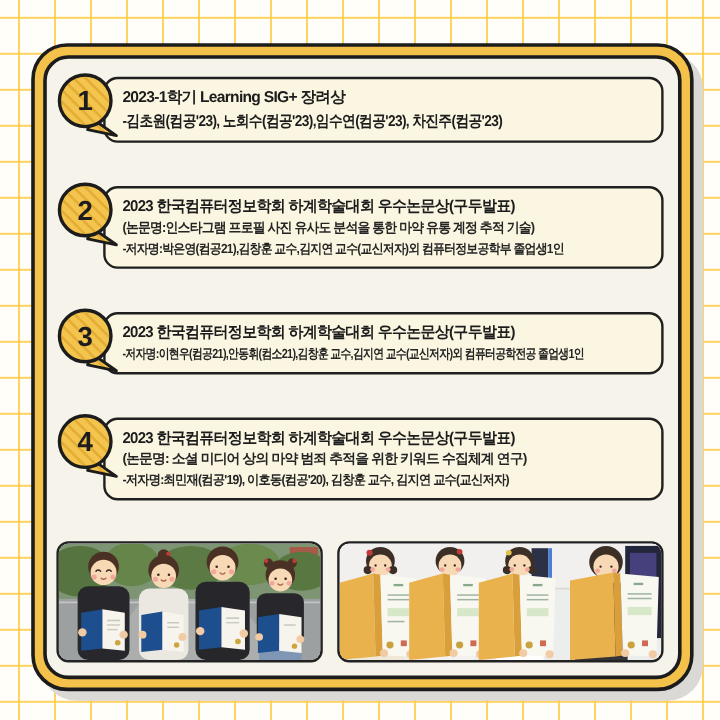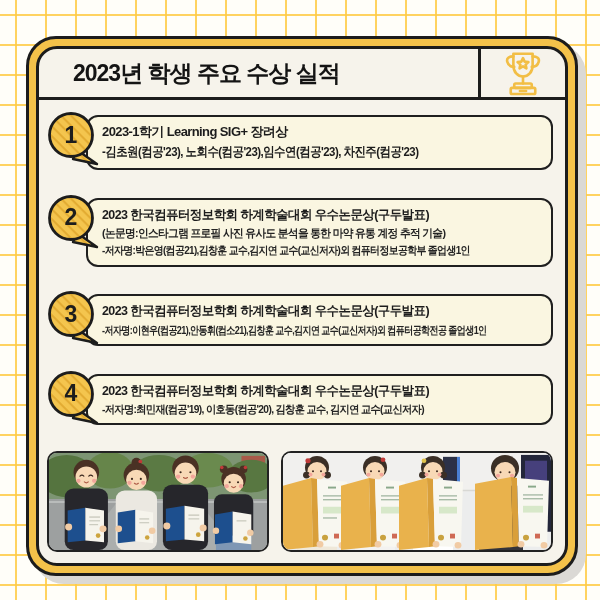--- a/index.html
+++ b/index.html
@@ -65,37 +65,20 @@
     <pattern id="hatch" width="7" height="7" patternUnits="userSpaceOnUse" patternTransform="rotate(135)">
       <rect width="7" height="7" fill="#F4C54E"></rect>
       <line x1="1" y1="0" x2="1" y2="7" stroke="#E3AC33" stroke-width="2.2"></line>
     </pattern>
   </defs>
 </svg>
 
 <div class="card">
   <div class="card-inner">
 
-    <div class="header">
-      <div class="header-title">2023년 학생 주요 수상 실적</div>
-      <div class="trophy-cell">
-        <svg width="42" height="48" viewBox="0 0 48 54">
-          <g fill="none" stroke="#F2BE45" stroke-width="3" stroke-linecap="round" stroke-linejoin="round">
-            <path d="M13 5 h22 v13 c0 8 -5 13 -11 13 c-6 0 -11 -5 -11 -13 z"></path>
-            <path d="M13 8 c-5 0 -8 2 -7 6 c1 4 4 6 8 6"></path>
-            <path d="M35 8 c5 0 8 2 7 6 c-1 4 -4 6 -8 6"></path>
-            <path d="M24 31 v8"></path>
-            <rect x="14" y="39" width="20" height="5" rx="1.5"></rect>
-            <rect x="10" y="44" width="28" height="7" rx="1.5"></rect>
-            <path d="M20.5 47.5 h7"></path>
-            <polygon points="24,10 25.9,14 30.2,14.5 27,17.4 27.9,21.7 24,19.5 20.1,21.7 21,17.4 17.8,14.5 22.1,14"></polygon>
-          </g>
-        </svg>
-      </div>
-    </div>
 
     <div class="content">
 
       <div class="award-row">
         <div class="badge">
           <svg viewBox="0 0 52 58">
             <polygon points="30,40 50,54 26,49" fill="url(#hatch)" stroke="#1c1c1c" stroke-width="2.4" stroke-linejoin="round"></polygon>
             <circle cx="24" cy="25" r="21.5" fill="url(#hatch)" stroke="#1c1c1c" stroke-width="2.8"></circle>
           </svg>
           <span class="badge-num">1</span>
@@ -138,20 +121,21 @@
       <div class="award-row">
         <div class="badge">
           <svg viewBox="0 0 52 58">
             <polygon points="30,40 50,54 26,49" fill="url(#hatch)" stroke="#1c1c1c" stroke-width="2.4" stroke-linejoin="round"></polygon>
             <circle cx="24" cy="25" r="21.5" fill="url(#hatch)" stroke="#1c1c1c" stroke-width="2.8"></circle>
           </svg>
           <span class="badge-num">4</span>
         </div>
         <div class="award-box">
           <div class="ln ln-main sx96">2023 한국컴퓨터정보학회 하계학술대회 우수논문상(구두발표)</div>
+          <div class="ln ln-paper">(논문명: 소셜 미디어 상의 마약 범죄 추적을 위한 키워드 수집체계 연구)</div>
           <div class="ln ln-auth sx93">-저자명:최민재(컴공'19), 이호동(컴공'20), 김창훈 교수, 김지연 교수(교신저자)</div>
         </div>
       </div>
 
       <div class="photo-row">
 
         <div class="photo photo-left" aria-label="야외에서 파란 상장 폴더를 든 학생 4명 단체 사진">
           <svg viewBox="0 0 222 101" preserveAspectRatio="none">
             <rect width="222" height="101" fill="#9da0a0"></rect>
             <rect width="222" height="48" fill="#7d9573"></rect>

